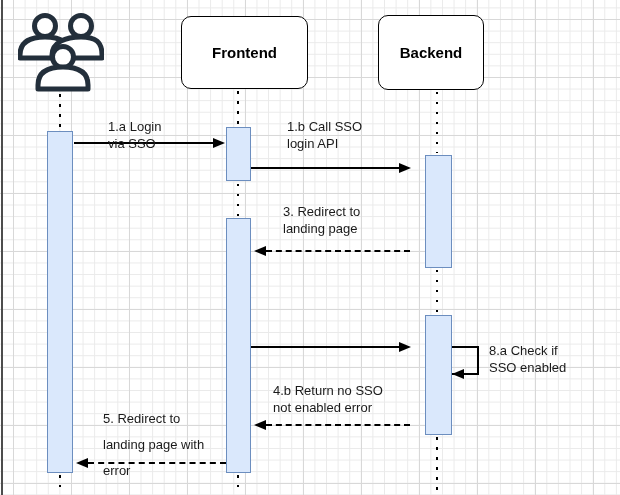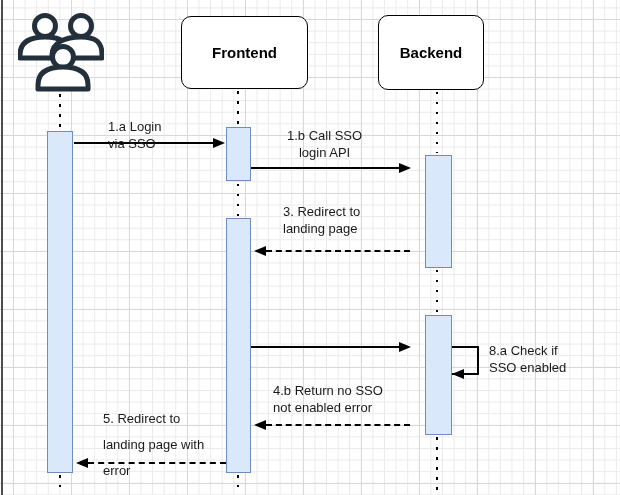--- a/index.html
+++ b/index.html
@@ -68,21 +68,21 @@
     border-top:2px solid var(--line-color);
     border-right:2px solid var(--line-color);
     border-bottom:2px solid var(--line-color);
   }
 
   .msg-label{
     position:absolute;font-size:13px;line-height:17px;color:var(--text-color);
     white-space:pre-line;
   }
   .lbl-1a{left:108px;top:101px;margin-top:17px;}
-  .lbl-1b{left:287px;top:127px;text-align:center;}
+  .lbl-1b{left:287px;top:118px;}
   .lbl-2 {left:283px;top:203px;}
   .lbl-3 {left:282px;top:304px;}
   .lbl-4a{left:489px;top:342px;}
   .lbl-4b{left:273px;top:382px;}
   .lbl-5 {left:103px; top:406px;line-height:26px;}
 </style>
 </head>
 <body>
 
 <div class="canvas">

